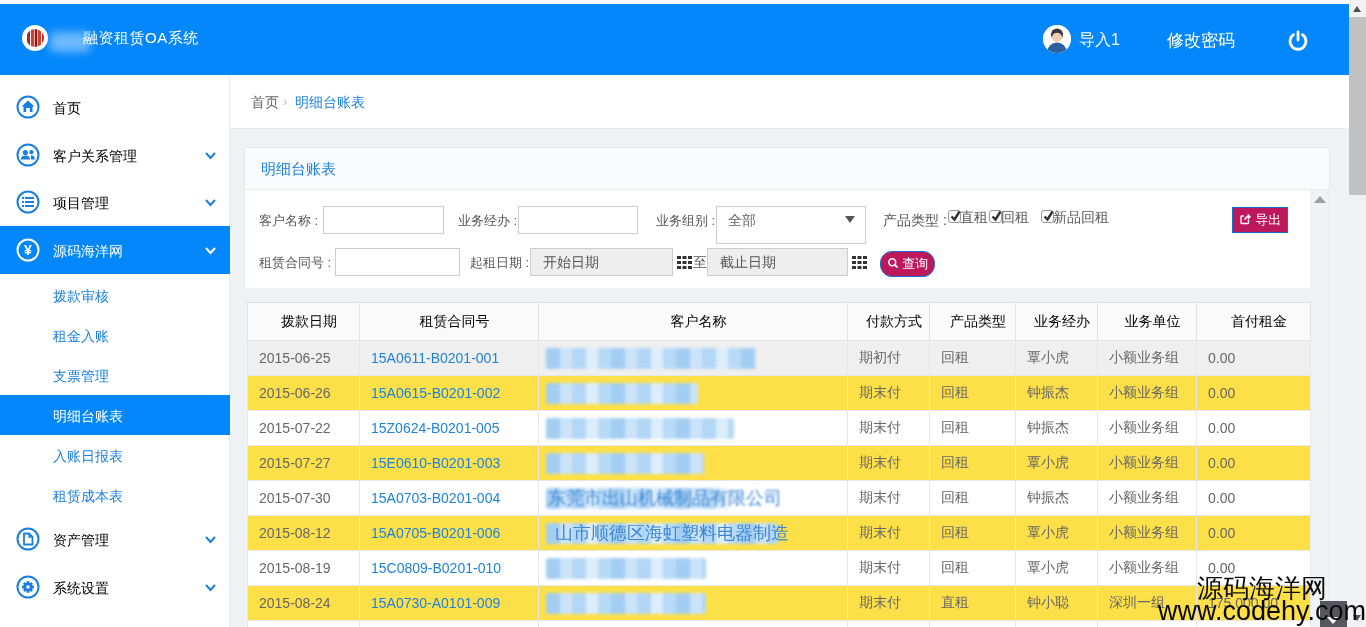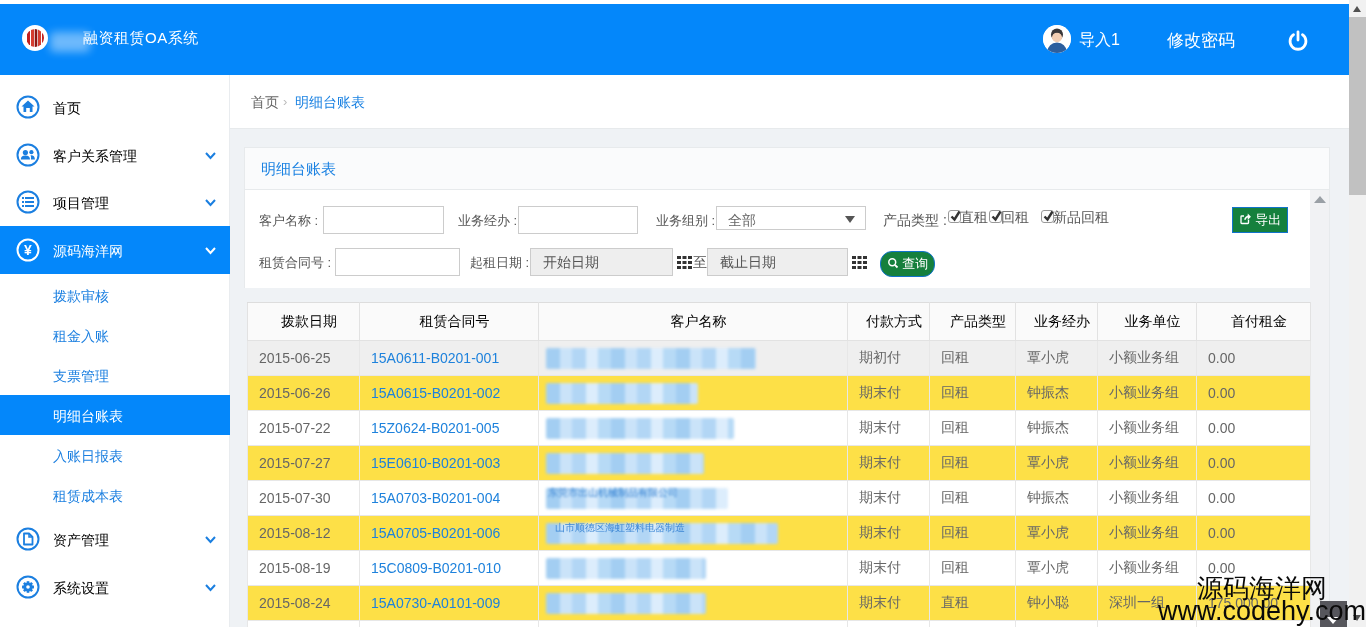--- a/index.html
+++ b/index.html
@@ -28,35 +28,35 @@
 #crumb .sep{position:absolute;left:53px;top:19px;font-size:13px;color:#bbb;}
 #crumb .t2{position:absolute;left:65px;top:19px;font-size:14px;color:#1b82e2;}
 #phead{position:absolute;left:244px;top:147px;width:1086px;height:43px;background:#fafbfc;border:1px solid #e7eaec;}
 #phead span{position:absolute;left:16px;top:12px;color:#1b82e2;font-size:15px;}
 #formblk{position:absolute;left:244px;top:190px;width:1066px;height:98px;background:#fff;border-left:1px solid #e7eaec;}
 #innersb{position:absolute;left:1310px;top:190px;width:20px;height:437px;background:#f1f2f4;border-right:1px solid #e7eaec;}
 #innersb .up{position:absolute;left:4px;top:6px;width:0;height:0;border-left:6px solid transparent;border-right:6px solid transparent;border-bottom:7px solid #9aa0a6;}
 .flabel{position:absolute;font-size:13px;color:#555;}
 .finput{position:absolute;height:28px;background:#fff;border:1px solid #ccc;}
 .fdate{position:absolute;height:28px;background:#eee;border:1px solid #ccc;color:#555;font-size:14px;line-height:26px;padding-left:12px;}
-#gselect{position:absolute;left:715px;top:15px;width:150px;height:24px;background:#fff;border:1px solid #ccc;font-size:14px;color:#666;line-height:26px;padding-left:11px;}
+#gselect{position:absolute;left:715px;top:15px;width:150px;height:38px;background:#fff;border:1px solid #ccc;font-size:14px;color:#666;line-height:26px;padding-left:11px;}
 #gselect .ar{position:absolute;right:10px;top:9px;width:0;height:0;border-left:5px solid transparent;border-right:5px solid transparent;border-top:7px solid #555;}
 .cbox{position:absolute;top:20px;width:13px;height:13px;border:1px solid #999;border-radius:3px;background:#fdfdfd;}
 .cbox svg{position:absolute;left:-1px;top:-3px;}
 .cblab{position:absolute;top:19px;font-size:14px;color:#555;}
-.bluebtn{position:absolute;background:#15803d;border:1px solid #1173cb;color:#fff;font-size:13px;text-align:center;}
+.bluebtn{position:absolute;background:#be185d;border:1px solid #1173cb;color:#fff;font-size:13px;text-align:center;}
 
 #tbl{position:absolute;left:247px;top:302px;width:1063px;border-collapse:collapse;font-size:14px;table-layout:fixed;background:#fff;}
 #tbl th{height:38px;background:#fafafa;color:#000000;text-align:center;font-weight:normal;padding-left:11px;border:1px solid #e2e2e2;border-top:1px solid #ddd;}
 #tbl td{height:35px;color:#666;padding-left:11px;border:1px solid #e7e7e7;overflow:hidden;white-space:nowrap;}
 #tbl .lnk{color:#1e82dc;}
 tr.hv td{background:#efefef;}
 tr.st td{background:#fde047;}
 .blob{height:21px;border-radius:2px;margin-left:-4px;background:repeating-linear-gradient(90deg,#a3cef2 0 14px,#cae3f9 14px 26px,#b2d6f5 26px 40px,#dcedfc 40px 52px,#b7daf6 52px 65px);filter:blur(1.4px);margin-top:1px;}
-.blobtxt{position:absolute;font-size:10px;color:#3c86d4;filter:blur(0.6px);}
+.blobtxt{position:absolute;font-size:18px;color:#3c86d4;filter:blur(0.6px);}
 
 #wm1{position:absolute;left:1197px;top:571px;font-size:26px;color:#0a0a0a;font-weight:400;z-index:20;}
 #wm2{position:absolute;left:1158px;top:596px;font-size:27px;color:#0a0a0a;font-weight:400;z-index:20;}
 #darkbox{position:absolute;left:1320px;top:601px;width:27px;height:26px;background:#56565c;z-index:15;}
 #darkbox:after{content:"";position:absolute;left:7px;top:16px;border-left:6px solid transparent;border-right:6px solid transparent;border-top:7px solid #fff;}
 
 #osb{position:absolute;left:1349px;top:0;width:17px;height:627px;background:#f1f1f1;}
 #osb .thumb{position:absolute;left:0;top:17px;width:17px;height:178px;background:#c1c1c1;}
 #osb .ua{position:absolute;left:4px;top:6px;width:0;height:0;border-left:4.5px solid transparent;border-right:4.5px solid transparent;border-bottom:6px solid #505050;}
 #osb .da{position:absolute;left:4px;top:615px;width:0;height:0;border-left:4.5px solid transparent;border-right:4.5px solid transparent;border-top:6px solid #505050;}

